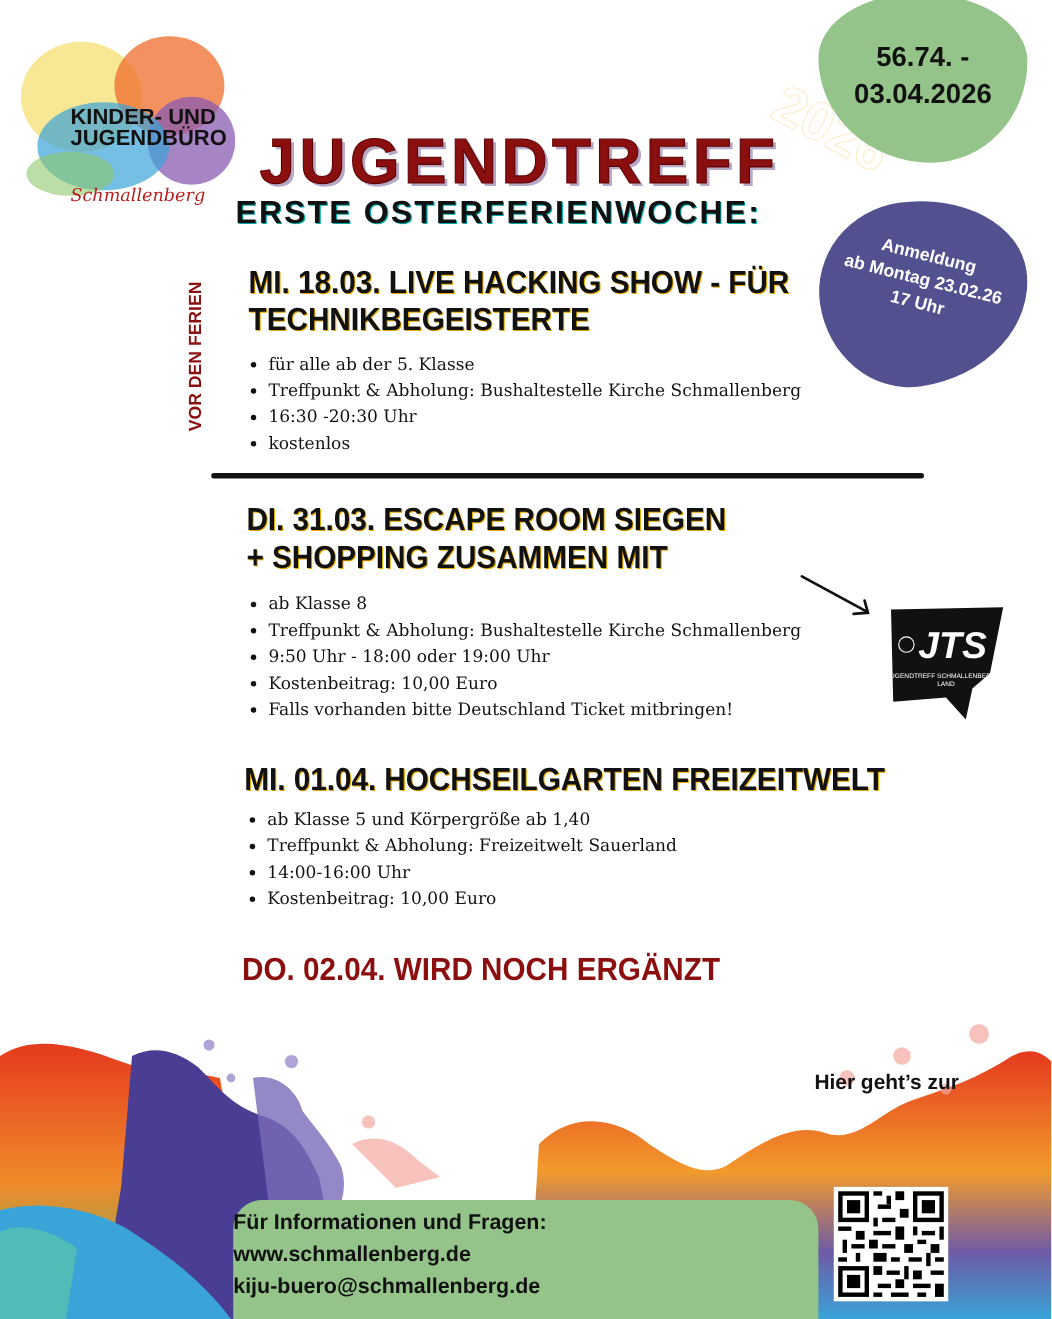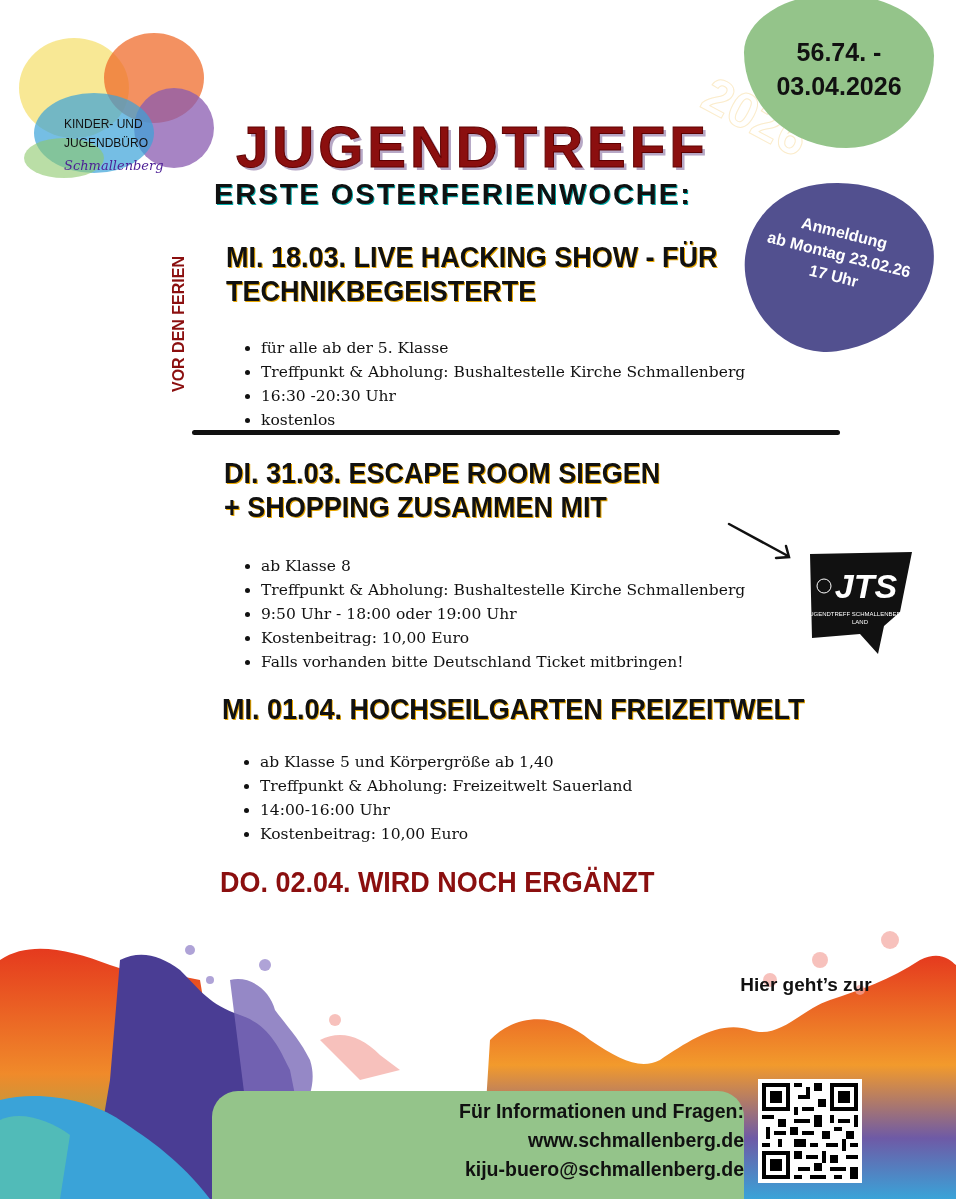--- a/index.html
+++ b/index.html
@@ -2,55 +2,55 @@
 <html><head>
 <meta charset="utf-8">
 <style>
   html, body { margin:0; padding:0; }
   body { width:956px; height:1199px; position:relative; overflow:hidden; background:#ffffff; font-family:"DejaVu Sans", sans-serif; }
 
   
   .logo { position:absolute; left:14px; top:18px; width:200px; height:170px; }
   .logo-splash { position:absolute; inset:0; }
   .logo-kiju { position:absolute; left:48px; top:30px; font-family:"DejaVu Sans Mono", monospace; font-weight:bold; font-size:46px; letter-spacing:1px; color:#8b1414; line-height:1; -webkit-text-stroke:1px #5a0a0a; }
-  .logo-sub { position:absolute; left:50px; top:97px; font-family:"Liberation Sans", sans-serif; font-weight:normal; font-size:12px; line-height:19px; color:#111; }
-  .logo-town { position:absolute; left:50px; top:140px; font-family:"DejaVu Serif", serif; font-style:italic; font-size:13px; color:#4c1d95; }
+  .logo-sub { position:absolute; left:50px; top:80px; font-family:"Liberation Sans", sans-serif; font-weight:bold; font-size:20px; line-height:19px; color:#111; }
+  .logo-town { position:absolute; left:50px; top:150px; font-family:"DejaVu Serif", serif; font-style:italic; font-size:16px; color:#b91c1c; }
 
   
   .date-blob { position:absolute; left:744px; top:-6px; width:190px; height:154px; background:#94c48a; border-radius:48% 52% 46% 54% / 38% 40% 60% 62%; }
   .date-text { position:absolute; left:744px; top:35px; width:190px; text-align:center; font-family:"Liberation Sans", sans-serif; font-weight:bold; font-size:25px; line-height:34px; color:#111; }
   .watermark { position:absolute; left:700px; top:88px; font-family:"Liberation Sans", sans-serif; font-weight:bold; font-size:50px; color:transparent; -webkit-text-stroke:1px #fbeccb; transform:rotate(28deg); }
 
   
   .reg-blob { position:absolute; left:745px; top:182px; width:190px; height:168px; background:#52508f; border-radius:44% 56% 58% 42% / 48% 46% 54% 52%; transform:rotate(-8deg); }
   .reg-text { position:absolute; left:742px; top:222px; width:194px; text-align:center; transform:rotate(14deg); color:#fff; font-family:"Liberation Sans", sans-serif; font-weight:bold; font-size:16px; line-height:22px; }
 
   
   .title { position:absolute; left:236px; top:118px; font-family:"Liberation Sans", sans-serif; font-weight:bold; font-size:58px; letter-spacing:4px; color:#8b0f0f; line-height:1; text-shadow:3px 3px 0 #b7a8c6; -webkit-text-stroke:1px #5e0000; }
   .subtitle { position:absolute; left:214px; top:180px; font-family:"Liberation Sans", sans-serif; font-weight:bold; font-size:29px; letter-spacing:2px; color:#111; line-height:1; text-shadow:1px 1px 0 #0aa; }
 
   
   .vor-label { position:absolute; left:170px; top:392px; transform-origin:left top; transform:rotate(-90deg); font-family:"Liberation Sans", sans-serif; font-weight:bold; font-size:16px; color:#8b0f0f; white-space:nowrap; }
 
   
   .event-title { position:absolute; font-family:"Liberation Sans", sans-serif; font-weight:bold; font-size:29px; line-height:34px; color:#111; letter-spacing:0px; transform:scaleX(0.93); transform-origin:left top; text-shadow:1px 1px 0 #e8a700; }
-  .event-list { position:absolute; margin:17px; padding-left:22px; font-family:"DejaVu Serif", serif; font-size:15.5px; line-height:24px; color:#111; }
+  .event-list { position:absolute; margin:0; padding-left:22px; font-family:"DejaVu Serif", serif; font-size:15.5px; line-height:24px; color:#111; }
   .event-list li { margin:0; }
   .event-pending { position:absolute; left:220px; top:866px; font-family:"Liberation Sans", sans-serif; font-weight:bold; font-size:29px; color:#8b0f0f; transform:scaleX(0.93); transform-origin:left top; }
 
   .divider { position:absolute; left:192px; top:430px; width:648px; height:5px; background:#111; border-radius:3px; }
 
   
   .arrow { position:absolute; left:726px; top:520px; }
   .jts { position:absolute; left:808px; top:550px; width:106px; height:106px; }
 
   
   .splash { position:absolute; left:0; top:920px; width:956px; height:279px; }
 
-  .info-box { position:absolute; left:212px; top:1091px; width:532px; height:108px; background:#94c48a; border-radius:26px 26px 0 0; text-align:right; font-family:"Liberation Sans", sans-serif; font-weight:bold; color:#111; font-size:19.5px; line-height:29px; padding-top:6px; box-sizing:border-box; }
+  .info-box { position:absolute; left:212px; top:1091px; width:532px; height:108px; background:#94c48a; border-radius:26px 26px 0 0; text-align:left; font-family:"Liberation Sans", sans-serif; font-weight:bold; color:#111; font-size:19.5px; line-height:29px; padding-top:6px; box-sizing:border-box; }
 
   .qr-caption { position:absolute; left:714px; top:972px; width:184px; text-align:center; font-family:"Liberation Sans", sans-serif; font-weight:bold; font-size:19px; line-height:25px; color:#111; }
   .qr { position:absolute; left:758px; top:1079px; width:104px; height:104px; background:#fff; }
 </style>
 </head>
 <body>
 
 <svg class="splash" viewBox="0 0 956 279" preserveAspectRatio="none">
   <defs>
     <linearGradient id="gL" x1="0" y1="0" x2="0" y2="1">

